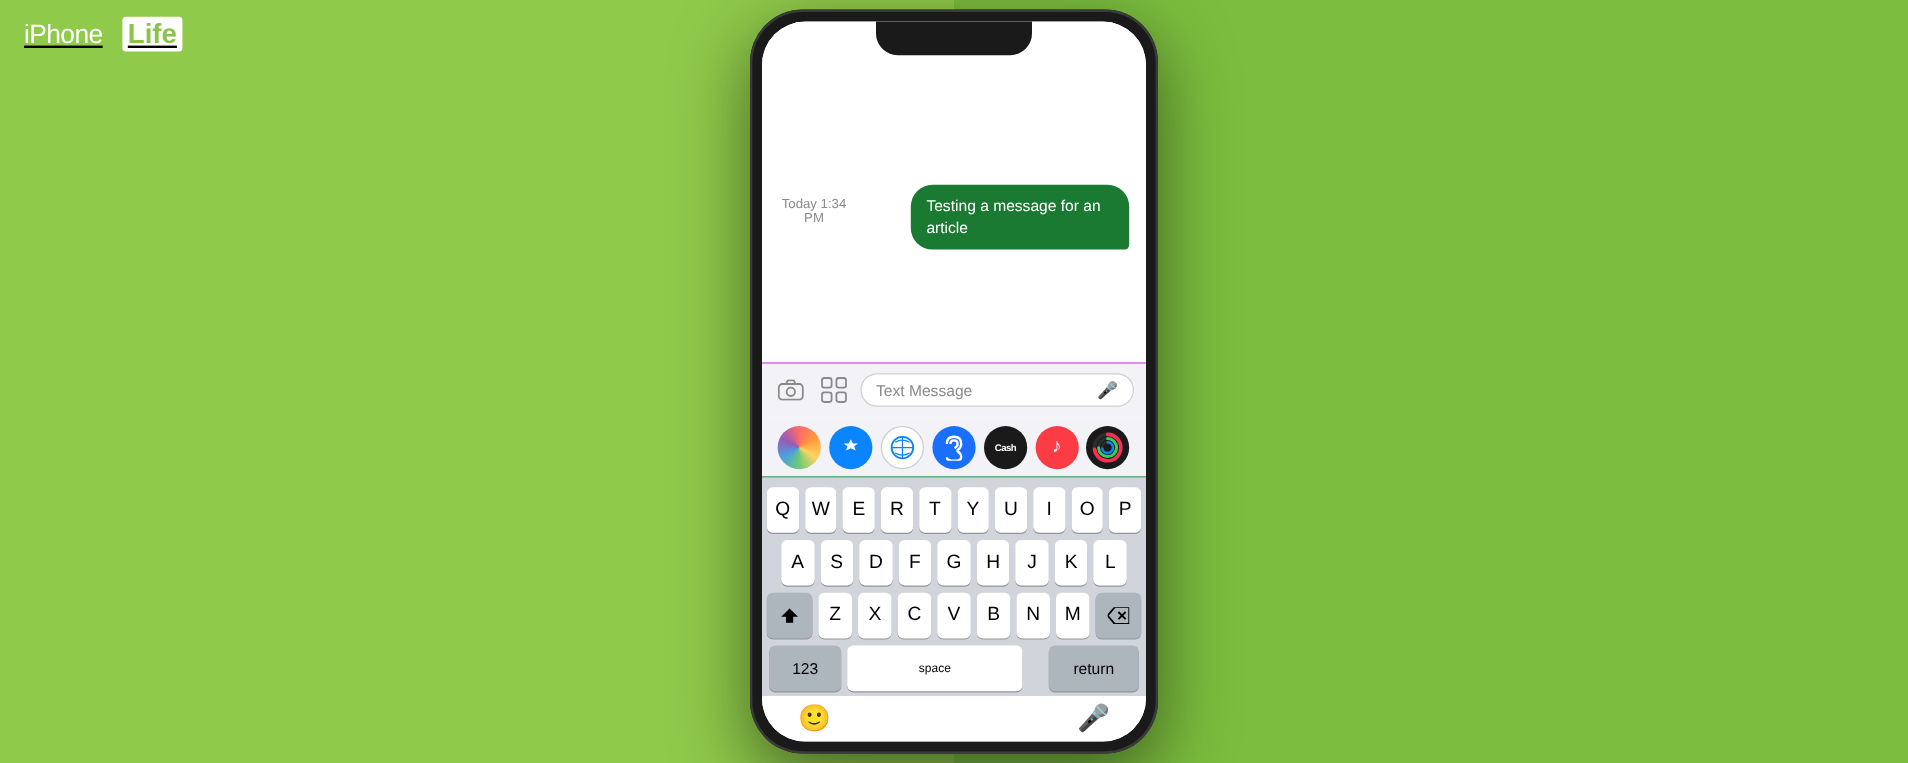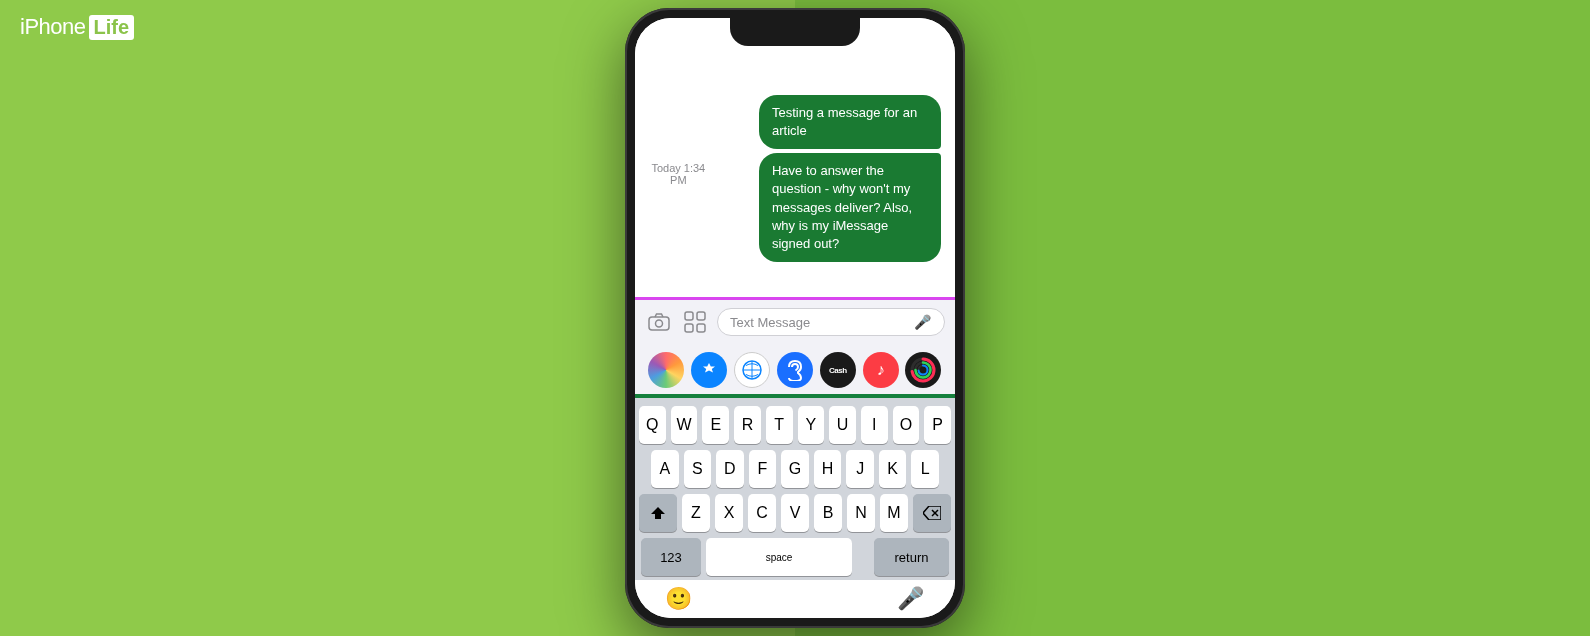--- a/index.html
+++ b/index.html
@@ -30,33 +30,34 @@
       background: #7BBD3E;
     }
 
     
     .logo {
       position: absolute;
       top: 14px;
       left: 20px;
       display: flex;
       align-items: center;
-      gap: 3px;
+      gap: 16px;
       z-index: 10;
+      text-decoration: underline;
     }
     .logo-iphone {
       font-size: 22px;
       font-weight: 300;
       color: white;
       letter-spacing: -0.5px;
     }
     .logo-life {
       background: white;
       color: #8BC34A;
-      font-size: 20px;
+      font-size: 23px;
       font-weight: 700;
       padding: 1px 5px;
       border-radius: 3px;
     }
 
     
     .phone-wrapper {
       position: relative;
       z-index: 5;
       width: 340px;
@@ -157,21 +158,21 @@
       border-bottom-right-radius: 18px;
     }
 
     
     .input-bar {
       background: #f2f2f7;
       padding: 8px 10px;
       display: flex;
       align-items: center;
       gap: 8px;
-      border-top: 3px solid #d946ef;
+      border-top: 1px solid #d946ef;
     }
 
     .input-icon {
       width: 28px;
       height: 28px;
       display: flex;
       align-items: center;
       justify-content: center;
       color: #8a8a8e;
       font-size: 18px;
@@ -198,21 +199,21 @@
       font-size: 14px;
     }
 
     
     .app-icons-row {
       background: #f2f2f7;
       padding: 8px 10px 6px;
       display: flex;
       align-items: center;
       justify-content: space-around;
-      border-bottom: 4px solid #15803d;
+      border-bottom: 1px solid #15803d;
     }
 
     .app-icon-btn {
       width: 36px;
       height: 36px;
       border-radius: 50%;
       display: flex;
       align-items: center;
       justify-content: center;
       font-size: 18px;
@@ -329,21 +330,20 @@
 
 <div class="phone-wrapper">
   <div class="phone-frame">
     <div class="notch"></div>
     <div class="phone-screen">
 
       <div class="messages-area">
         <div class="timestamp">Today 1:34 PM</div>
         <div class="messages-list">
           <div class="bubble bubble-1">Testing a message for an article</div>
-          <div class="bubble bubble-2">Have to answer the question - why won't my messages deliver? Also, why is my iMessage signed out?</div>
         </div>
       </div>
 
       <div class="input-bar">
         <div class="input-icon">
           <svg width="22" height="18" viewBox="0 0 22 18" fill="none">
             <rect x="1" y="4" width="20" height="13" rx="3" stroke="#8a8a8e" stroke-width="1.5"></rect>
             <circle cx="11" cy="10.5" r="3.5" stroke="#8a8a8e" stroke-width="1.5"></circle>
             <path d="M7 4l1.5-3h5L15 4" stroke="#8a8a8e" stroke-width="1.5"></path>
           </svg>

